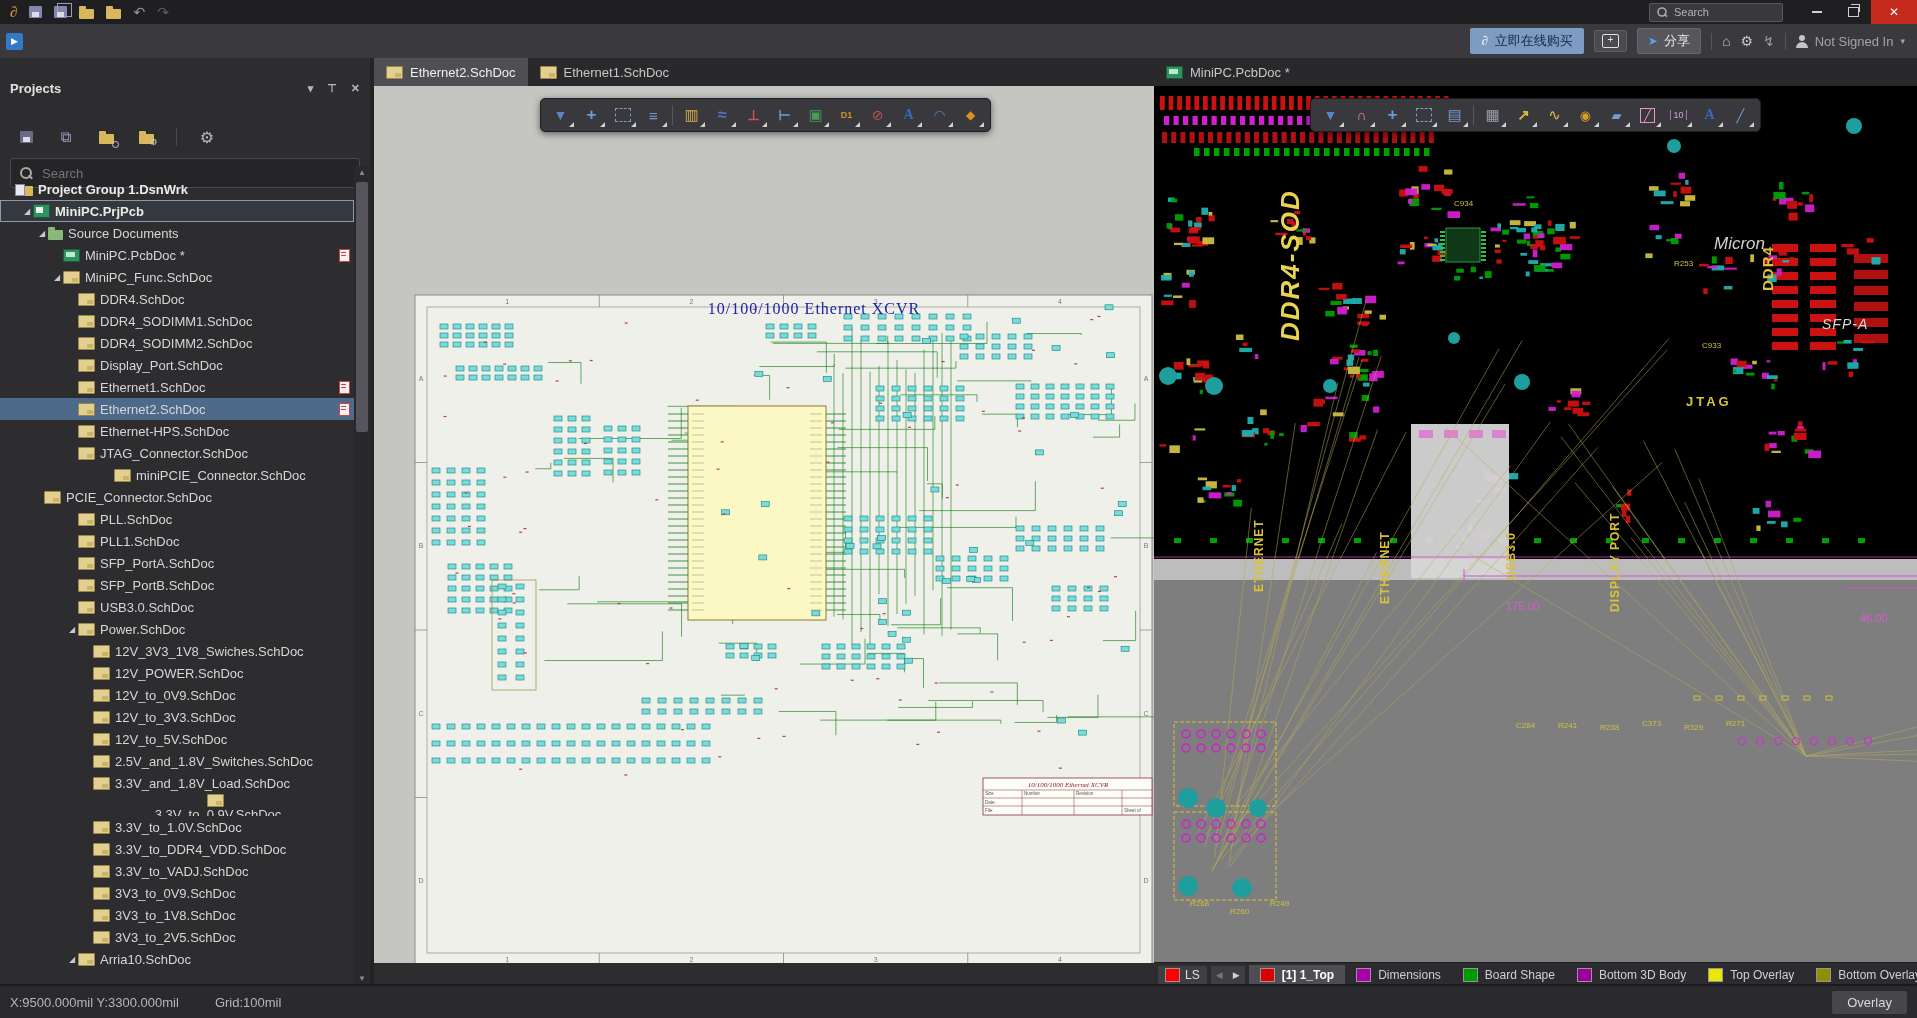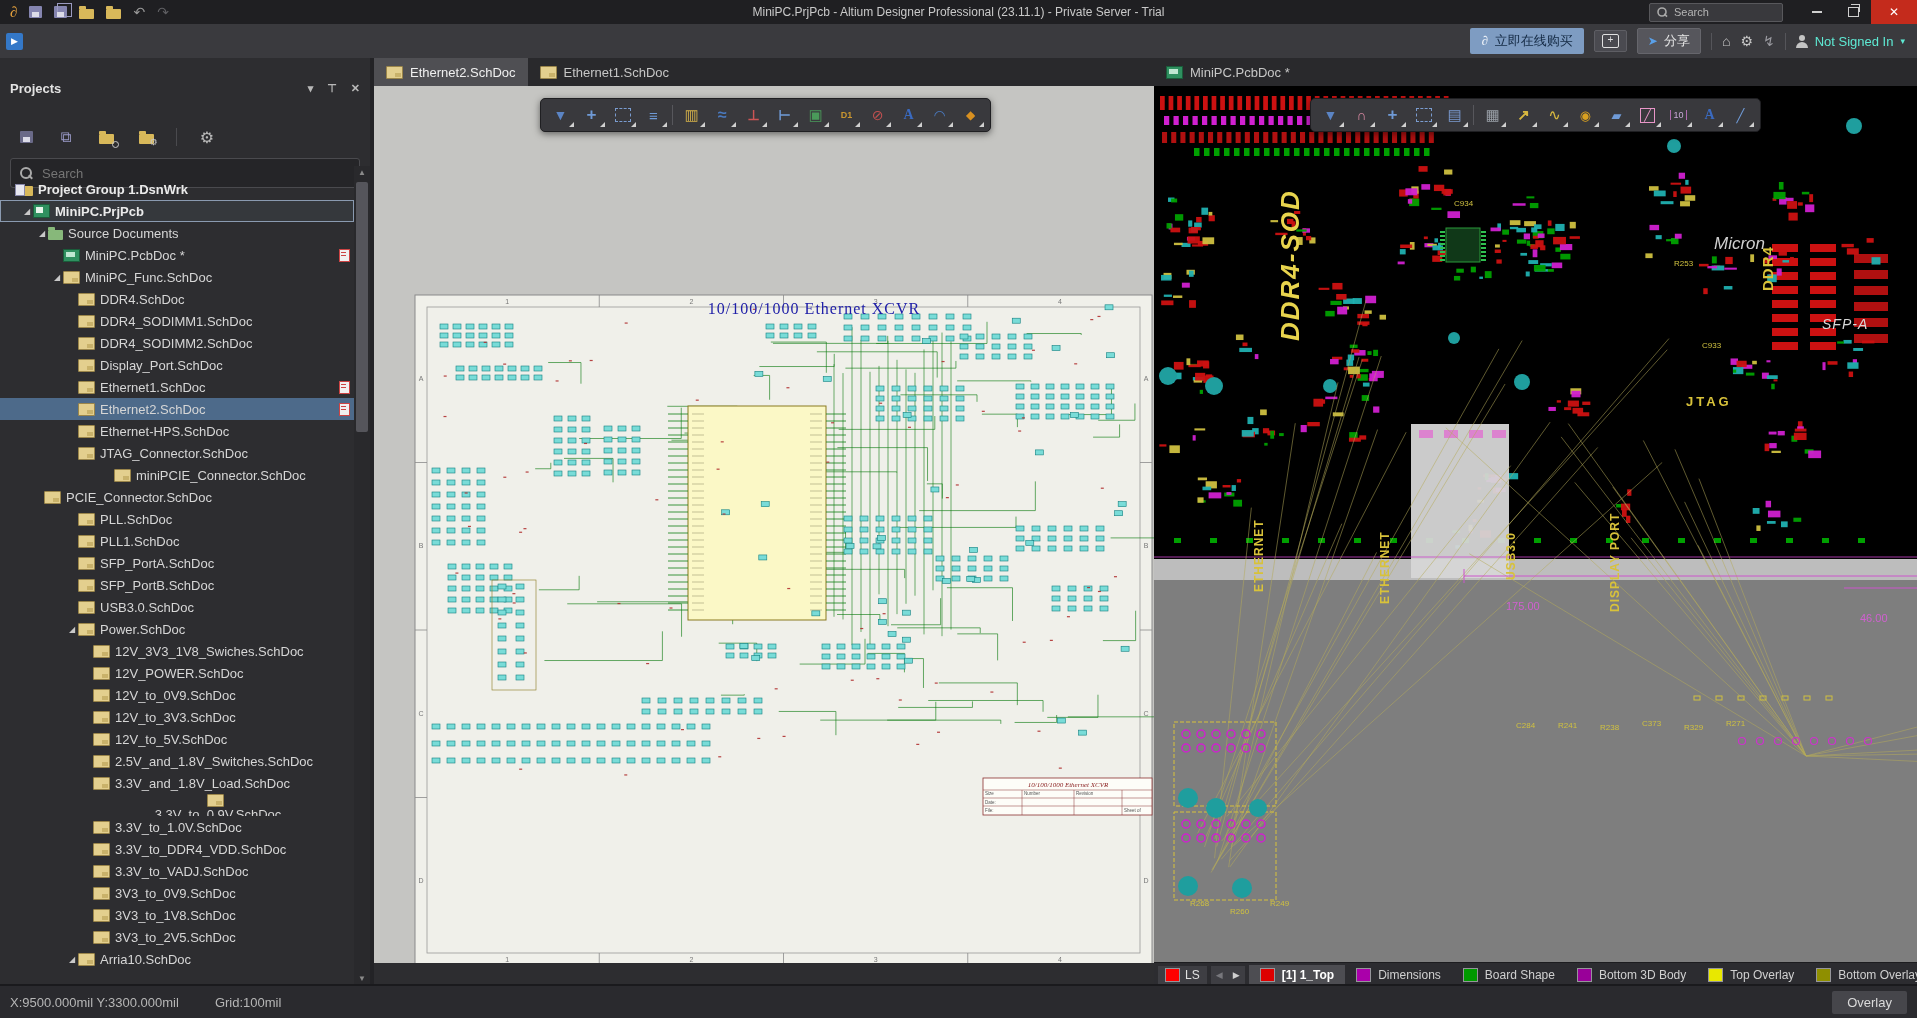--- a/index.html
+++ b/index.html
@@ -53,21 +53,21 @@
   .menu-item{padding:0 11px;line-height:34px;white-space:nowrap}
   .quick-icon{width:17px;height:17px;background:#3478c8;border-radius:2px;color:#fff;font-size:9px;display:flex;align-items:center;justify-content:center;margin-left:6px}
   .mb-right{margin-left:auto;display:flex;align-items:center;gap:10px;padding-right:12px}
   .buy-btn{background:#7e9cc2;color:#142a44;padding:4px 11px;border-radius:2px;display:flex;gap:7px;align-items:center;font-size:13px}
   .buy-logo{font-family:"Liberation Serif",serif;font-style:italic;font-weight:bold;color:#f0f4fa}
   .sq-btn{background:#4a4a50;border:1px solid #5e5e64;border-radius:2px;padding:3px 7px;display:flex;align-items:center}
   .share-btn{background:#56565c;border:1px solid #66666c;border-radius:2px;color:#e4e4e4;padding:3px 10px;display:flex;gap:6px;align-items:center}
   .share-arrow{color:#5aa0e8;font-size:12px}
   .mb-ico{color:#c6c6c6;font-size:14px;line-height:14px}
   .vdiv{width:1px;height:17px;background:#55555a}
-  .signin{display:flex;align-items:center;gap:7px;color:#5eead4}
+  .signin{display:flex;align-items:center;gap:7px;color:#a3a3a3}
   
   .tabbar{height:28px;background:#29292c;display:flex;align-items:stretch}
   .doc-tab{display:flex;align-items:center;gap:7px;padding:0 12px;color:#c6c6c6;font-size:13px;white-space:nowrap}
   .doc-tab.active{background:#4f4f53;color:#f0f0f0}
   
   #projects-panel{position:absolute;top:58px;left:0;width:370px;bottom:32px;background:#2d2d30;border-right:4px solid #232326;overflow:hidden}
   .pp-header{height:28px;display:flex;align-items:center;padding:16px 10px;font-weight:bold;color:#e2e2e2}
   .pp-hbtns{margin-left:auto;display:flex;gap:14px;color:#b8b8b8;font-size:11px}
   .pp-toolbar{height:38px;display:flex;align-items:center;gap:20px;padding:0 16px}
   .pp-tbtn{display:flex;align-items:center;justify-content:center;width:20px;height:20px}
@@ -121,21 +121,20 @@
 <div class="titlebar">
   <div class="tb-icons">
     <span class="tb-logo">∂</span>
     <span class="ico ico-floppy"></span>
     <span class="ico ico-floppy multi"></span>
     <span class="ico ico-folder"></span>
     <span class="ico ico-folder"></span>
     <span style="color:#9a9a9a;font-size:14px">↶</span>
     <span style="color:#5f5f63;font-size:14px">↷</span>
   </div>
-  <div class="tb-title">MiniPC.PrjPcb - Altium Designer Professional (23.11.1) - Private Server - Trial</div>
   <div class="tb-right">
     <div class="tb-search">
       <span class="ico ico-mag" style="transform:scale(.8)"></span>
       <span>Search</span>
     </div>
     <div class="win-btn">
         <span class="min-glyph"></span>
       </div>
     <div class="win-btn">
         <span class="restore-glyph"></span>

